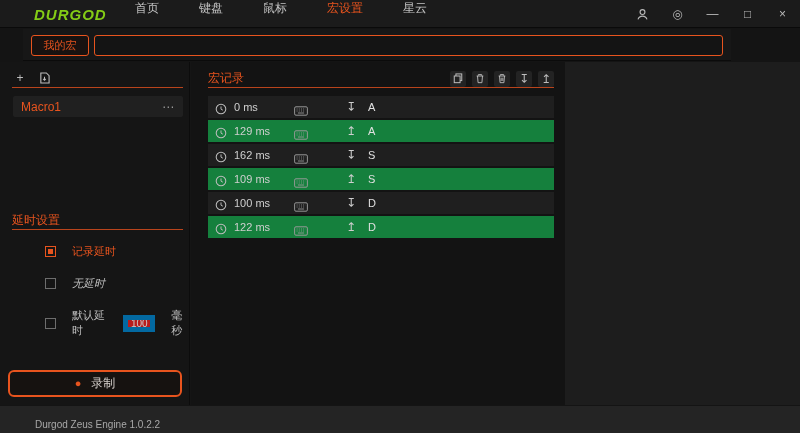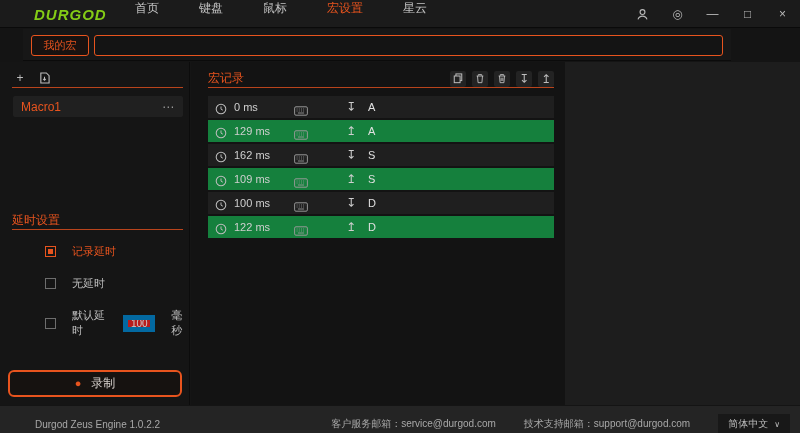--- a/index.html
+++ b/index.html
@@ -143,21 +143,21 @@
 
       <div class="section-head" style="left:12px; top:150px; width:170px;">
         <div class="section-title">延时设置</div>
       </div>
       <div class="rule" style="left:12px; top:167px; width:171px;"></div>
 
       <div class="delay-opt" style="top:182px;">
         <span class="chk checked"></span>
         <span class="opt-label on">记录延时</span>
       </div>
-      <div class="delay-opt" style="top:214px;">
+      <div class="delay-opt" style="top:214px;font-style:italic;">
         <span class="chk"></span>
         <span class="opt-label">无延时</span>
       </div>
       <div class="delay-opt" style="top:246px;">
         <span class="chk"></span>
         <span class="opt-label">默认延时</span>
         <input class="ms-input" value="100" style="">
         <span class="opt-label">毫秒</span>
       </div>
 
@@ -280,23 +280,15 @@
         </div>
 
       </div>
     </div>
 
     <div class="right-area"></div>
   </div>
 
   <div class="statusbar">
     <div class="version">Durgod Zeus Engine 1.0.2.2</div>
-    <div class="status-right">
-      <div class="status-mail">客户服务邮箱：service@durgod.com</div>
-      <div class="status-mail">技术支持邮箱：support@durgod.com</div>
-      <div class="lang">
-        <span>简体中文</span>
-        <span style="font-size:8px;">∨</span>
-      </div>
-    </div>
   </div>
 
 </div>
 
 </body></html>

